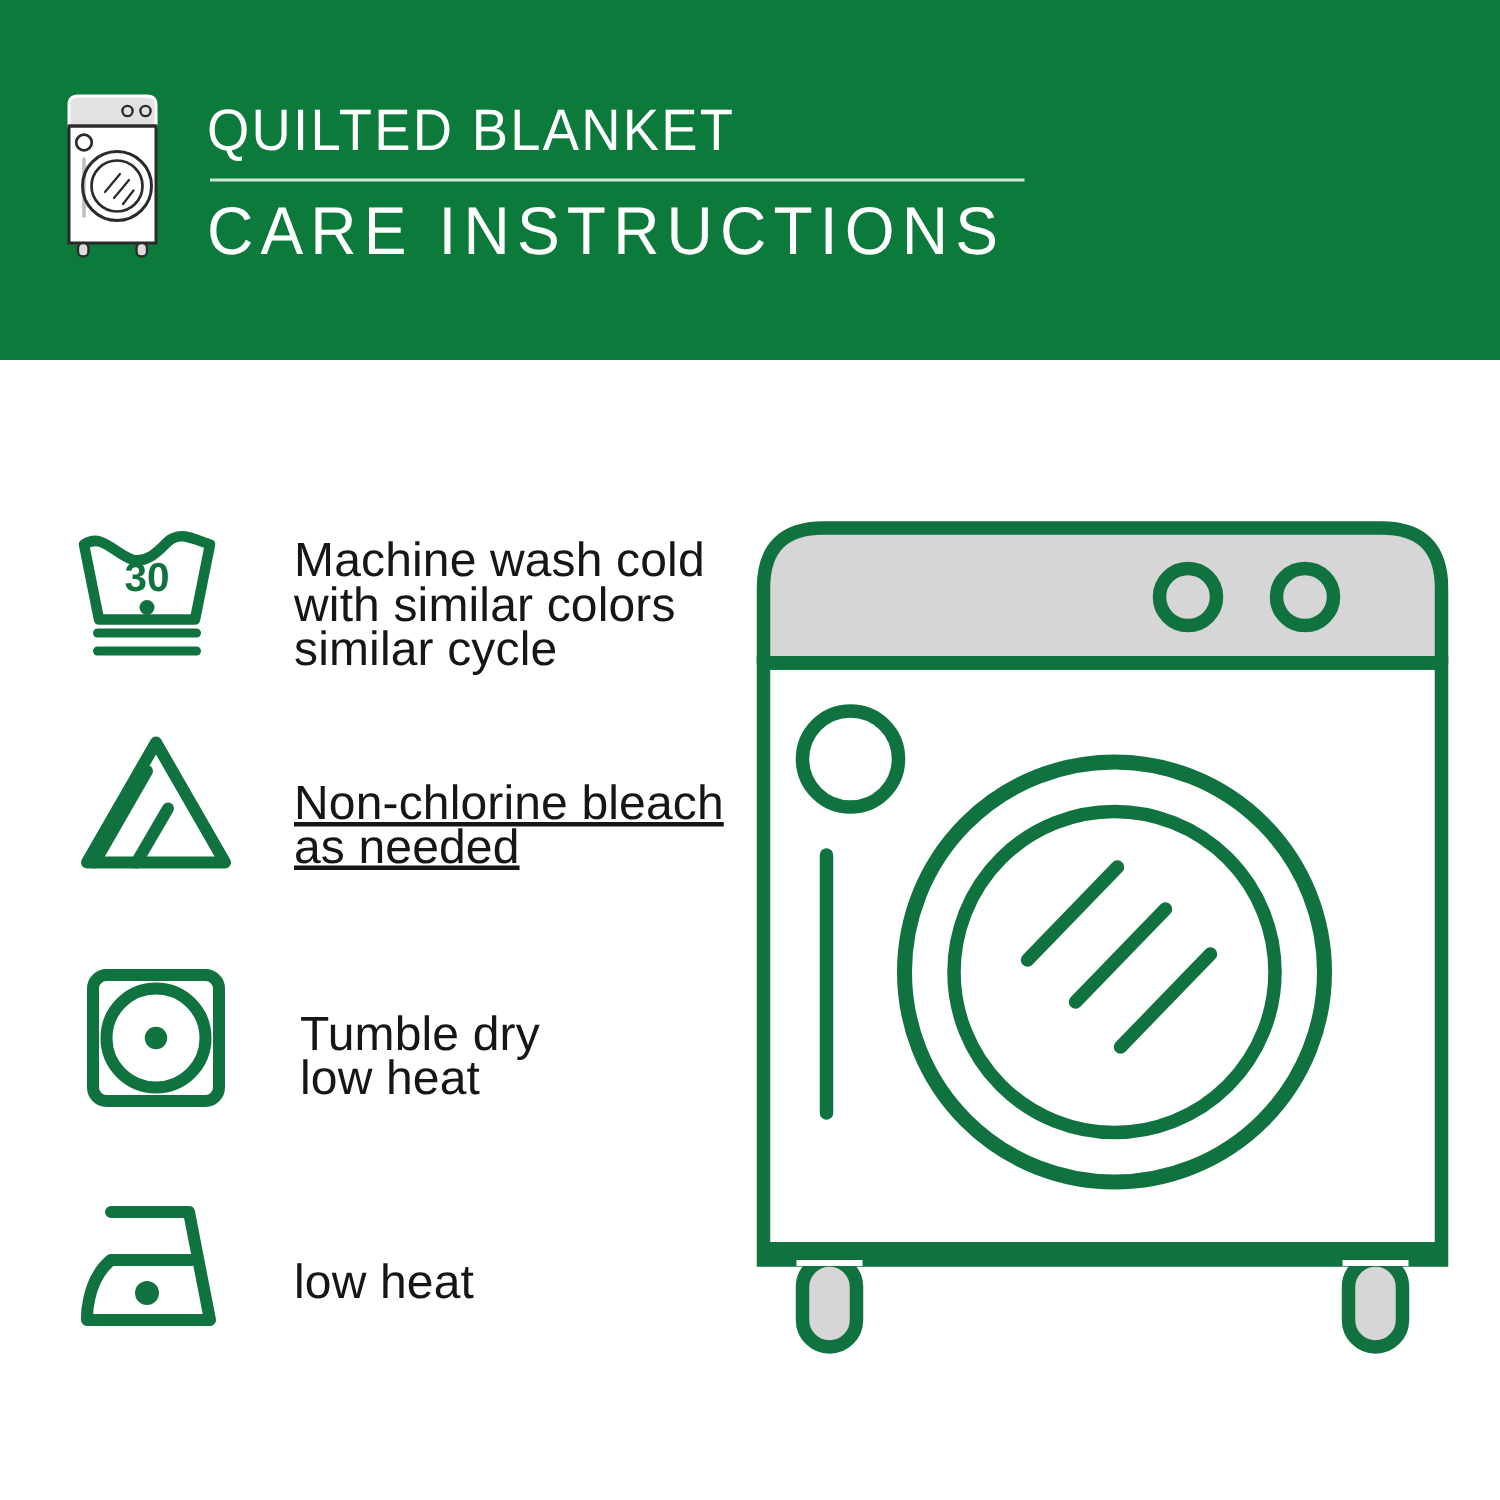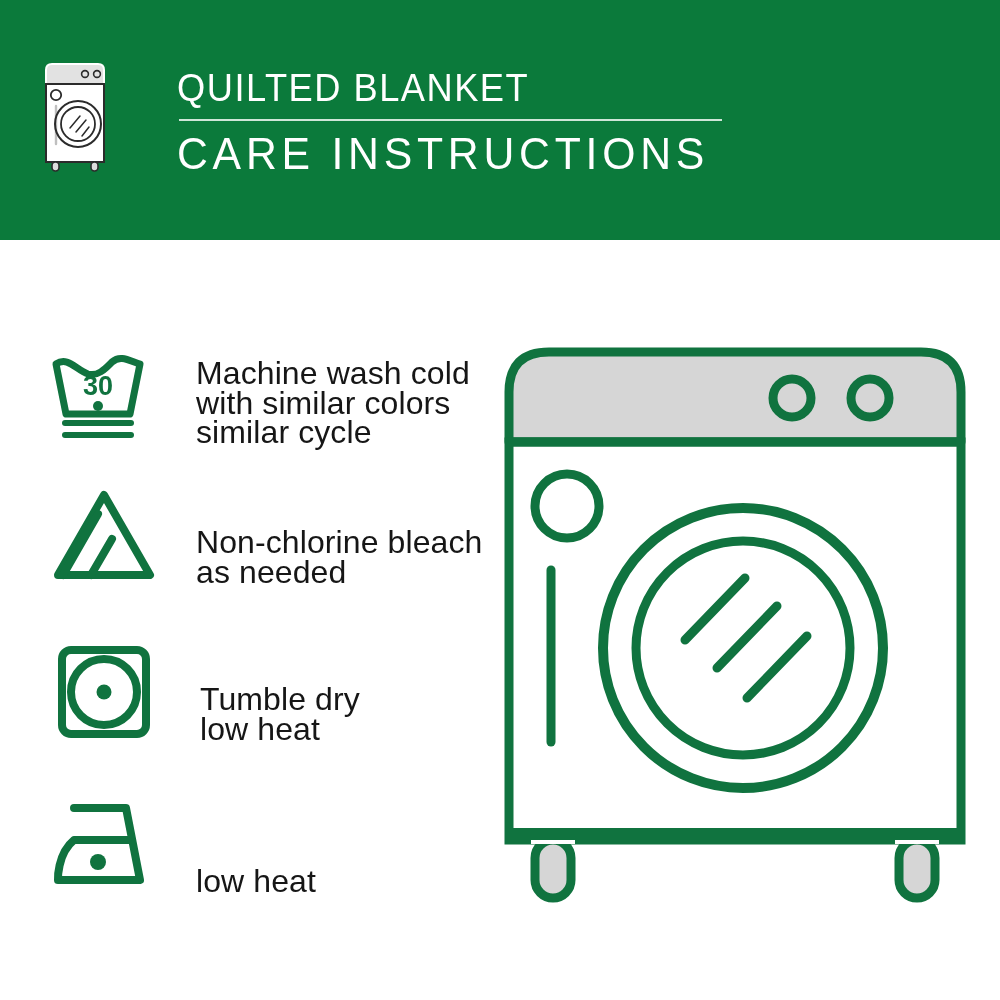--- a/index.html
+++ b/index.html
@@ -33,21 +33,20 @@
     align-items: flex-start;
   }
   .brand-mark {
     width: 66px;
     height: 112px;
     margin-right: 30px;
     flex: none;
   }
   .title-block {
     padding-top: 4px;
-    margin-left: 39px;
   }
   .title-line1 {
     font-size: 39px;
     line-height: 44px;
     letter-spacing: 1.6px;
     color: #ffffff;
     font-weight: 300;
     white-space: nowrap;
     font-family: "Liberation Sans Narrow", "Liberation Sans", sans-serif;
     transform: scaleX(0.93);
@@ -75,21 +74,21 @@
     position: absolute;
     left: 0;
     top: 240px;
     width: 500px;
     height: 760px;
   }
   .care-item {
     position: absolute;
     left: 48px;
     display: flex;
-    align-items: flex-end;
+    align-items: center;
     width: 440px;
   }
   .care-item-1 { top: 103px; }
   .care-item-2 { top: 243px; }
   .care-item-3 { top: 400px; }
   .care-item-4 { top: 552px; }
 
   .symbol {
     flex: none;
     width: 112px;
@@ -99,21 +98,21 @@
   }
   .care-text {
     font-size: 32px;
     line-height: 29.5px;
     color: #161616;
     font-weight: 400;
     letter-spacing: 0.1px;
     margin-left: 36px;
   }
   .care-item-1 .care-text { padding-top: 16px; }
-  .care-item-2 .care-text { padding-top: 30px; }
+  .care-item-2 .care-text { padding-top: 30px; text-decoration: underline; }
   .care-item-3 .care-text { padding-top: 24px; margin-left: 40px; }
   .care-item-4 .care-text { padding-top: 22px; }
 
   
   .machine-illustration {
     position: absolute;
     left: 495px;
     top: 330px;
     width: 480px;
     height: 600px;

